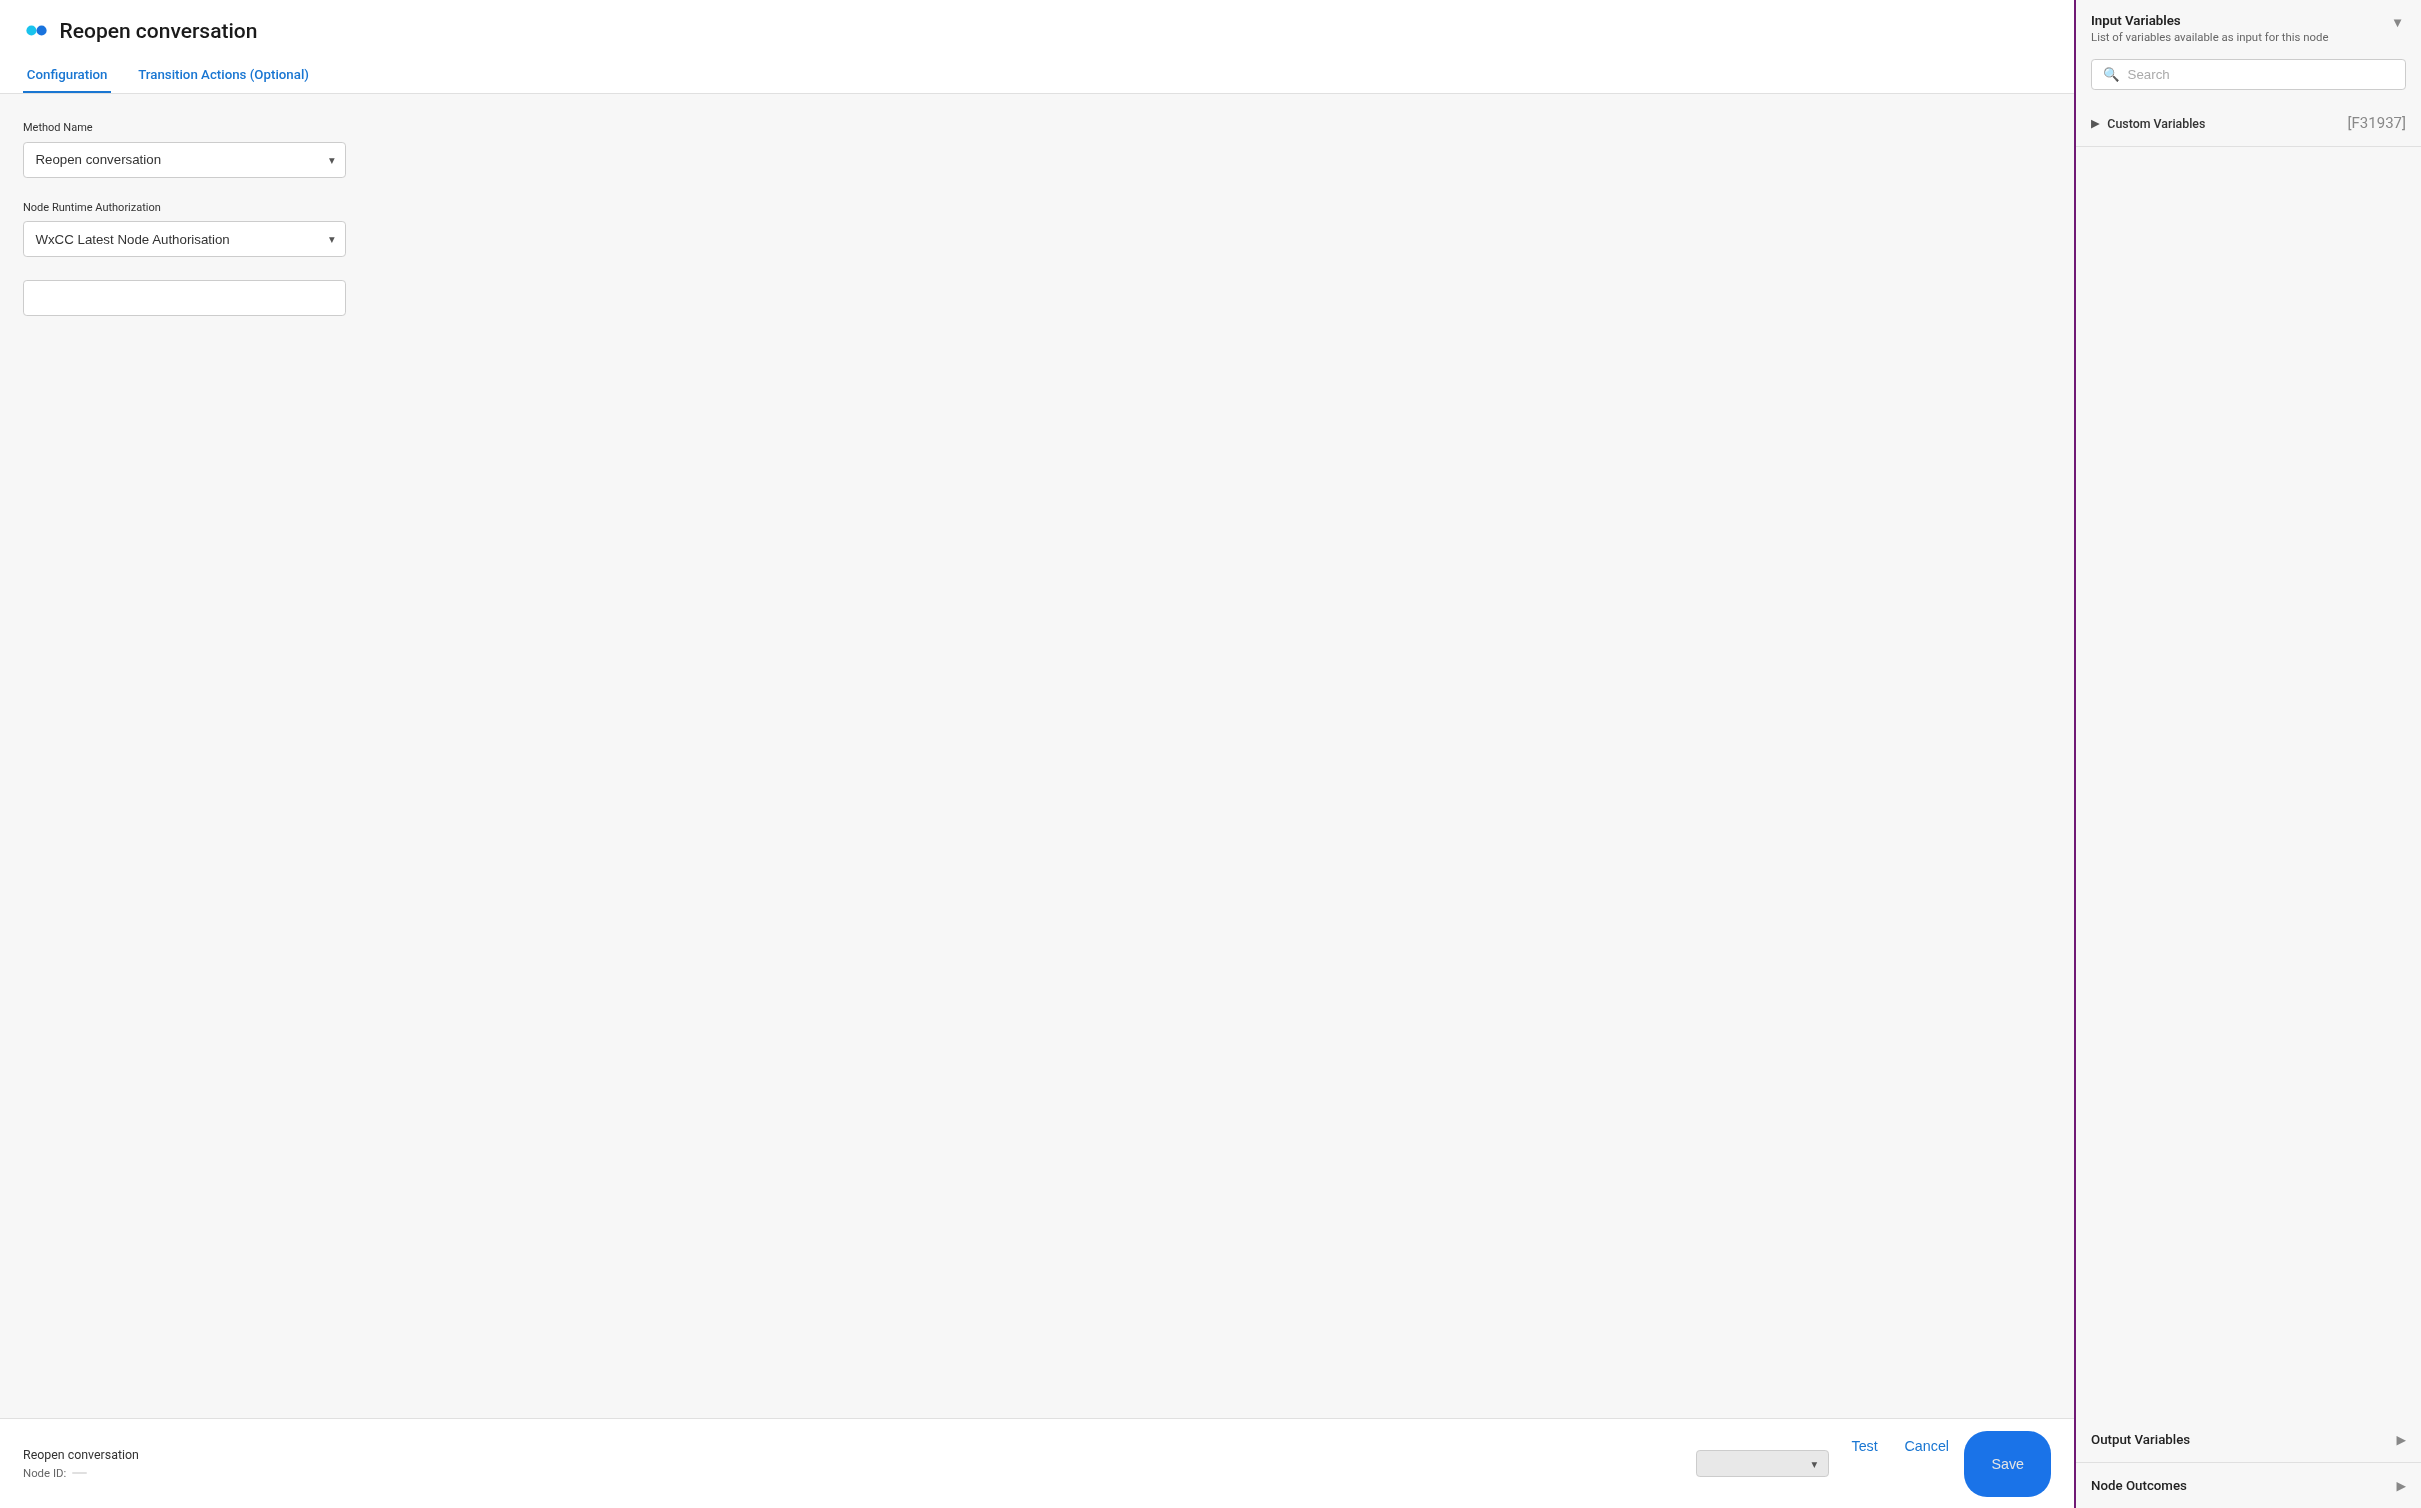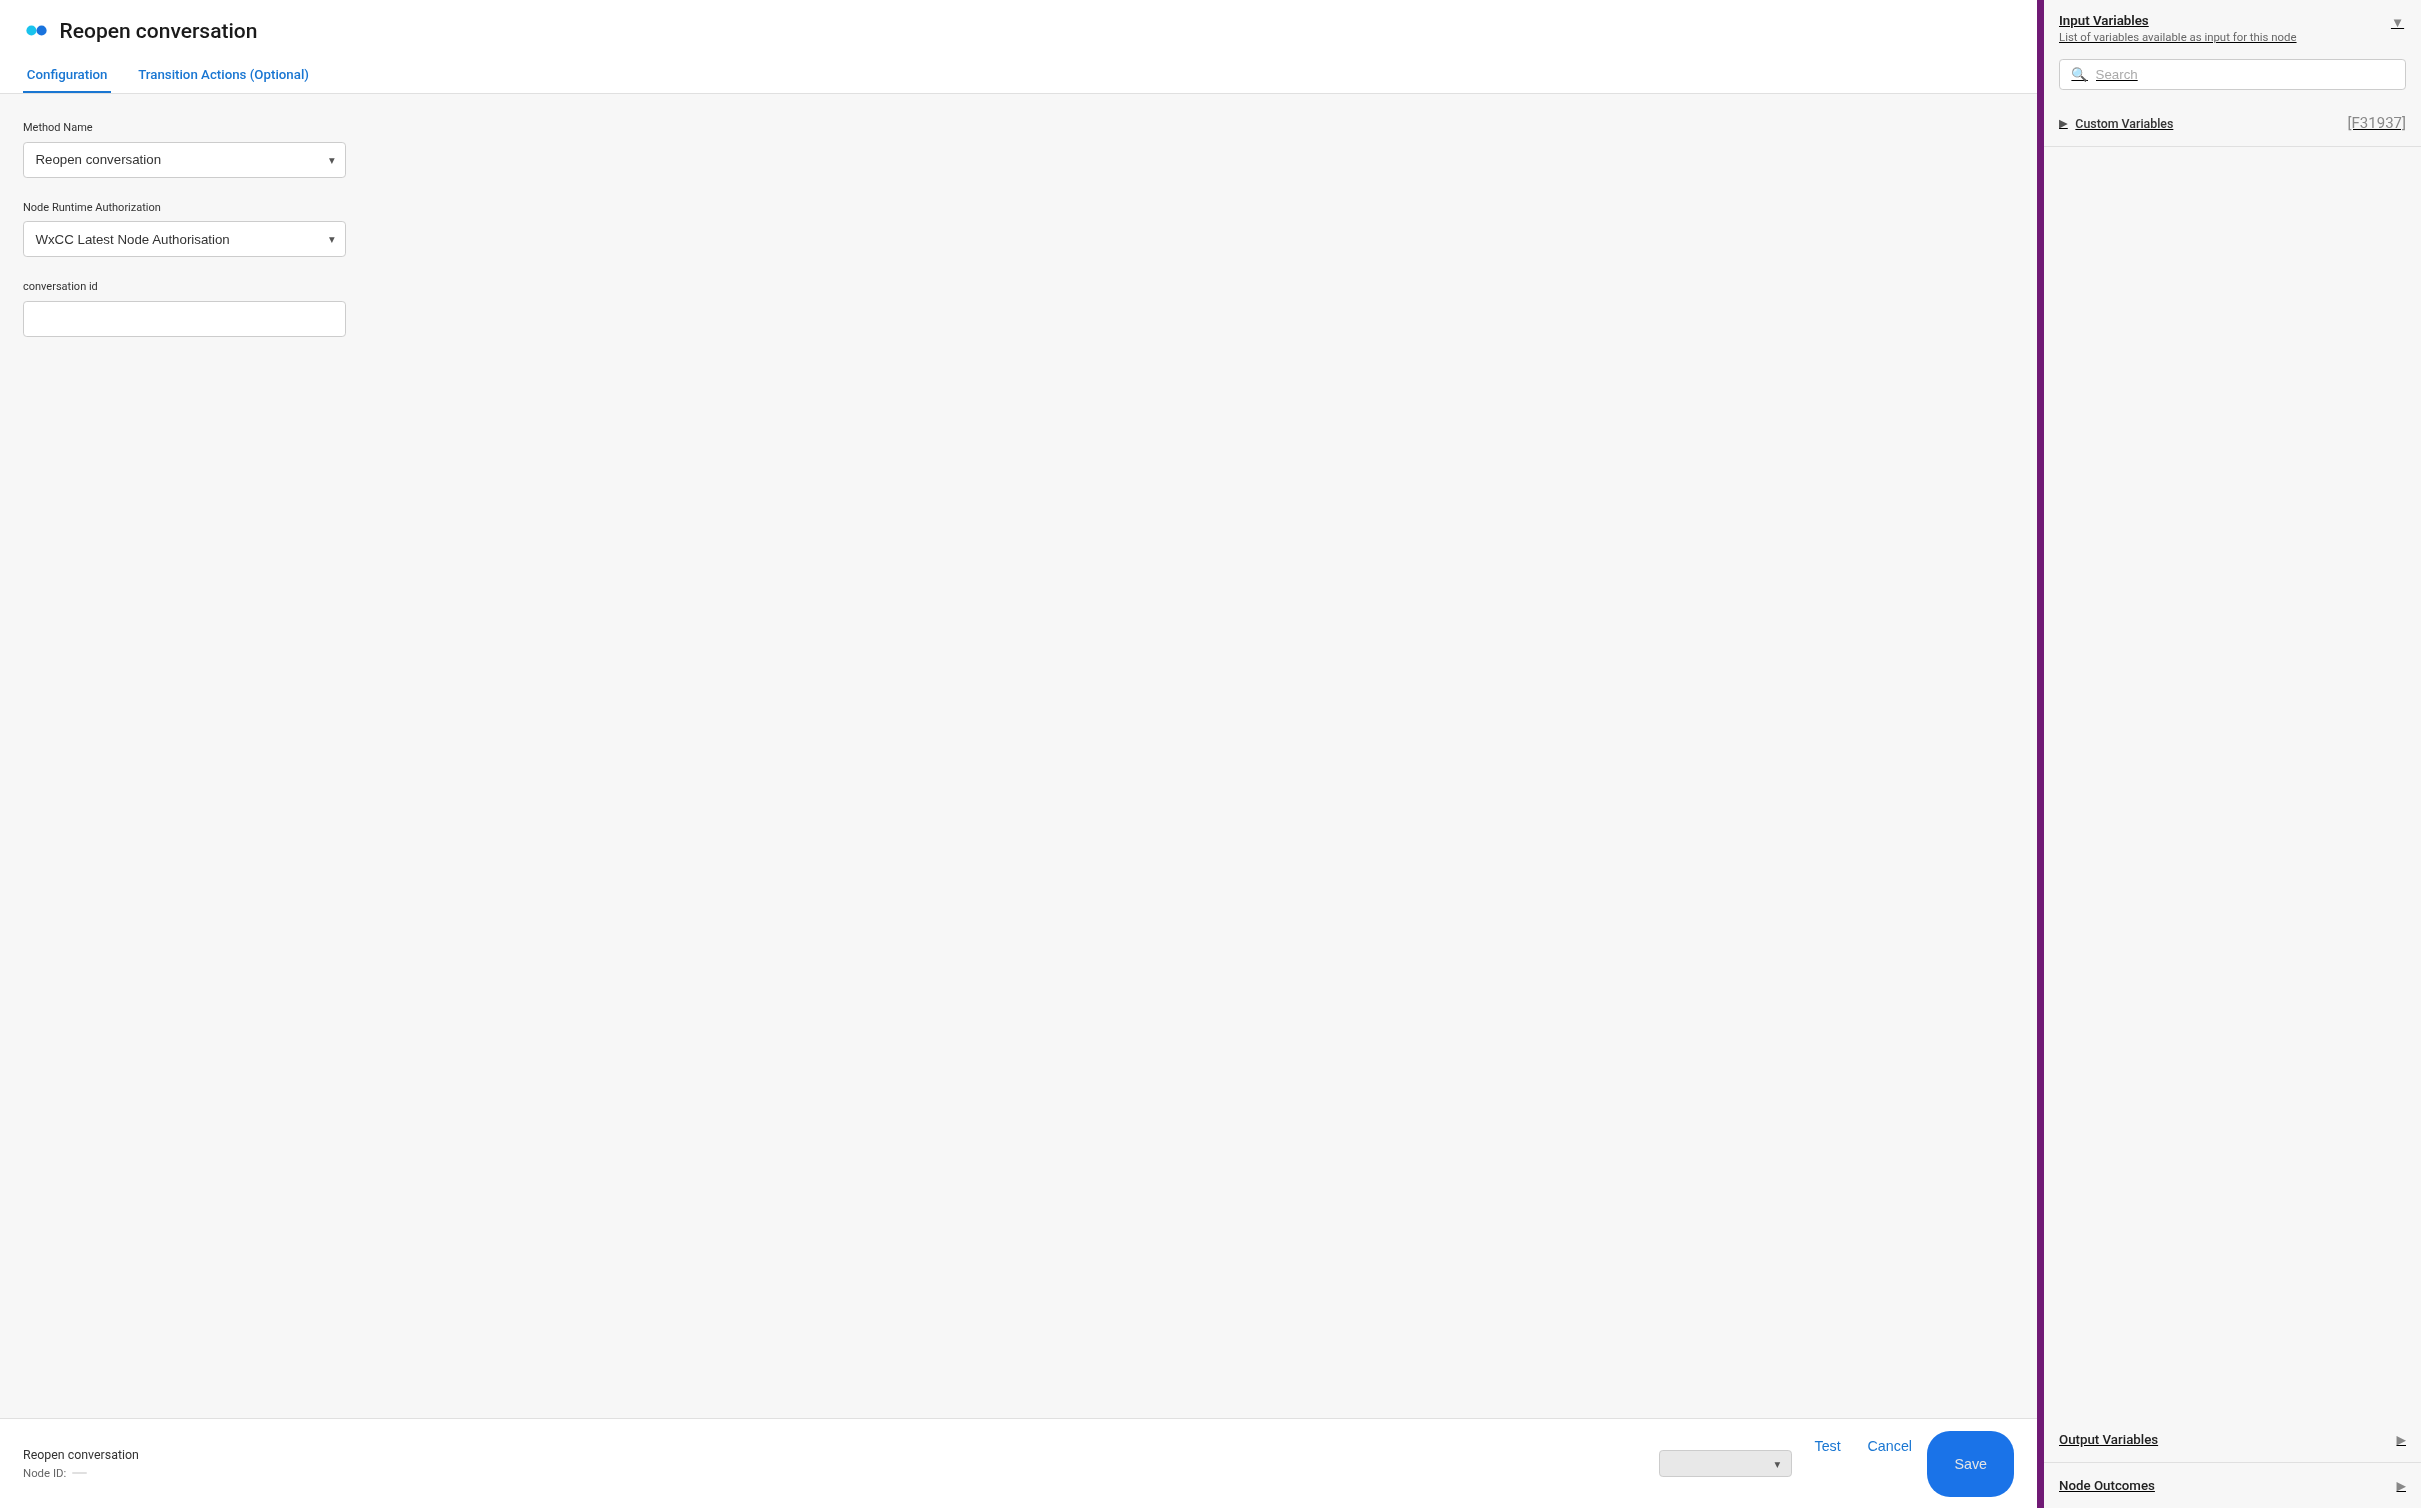--- a/index.html
+++ b/index.html
@@ -224,27 +224,26 @@
       border: none;
       border-radius: 23px;
       padding: 25px 27px;
       font-size: 14.3px;
       cursor: pointer;
       font-weight: 400;
     }
 
     
     .right-panel {
-      width: 384px;
+      width: 347px;
       background: #f7f7f7;
-      border-left: 7px solid #701a75;
+      border-left: 2px solid #701a75;
       display: flex;
       flex-direction: column;
       overflow: hidden;
-      text-decoration: underline;
     }
 
     .right-panel-section {
       border-bottom: 1px solid #e0e0e0;
     }
 
     .right-panel-header {
       display: flex;
       align-items: flex-start;
       justify-content: space-between;
@@ -397,21 +396,20 @@
 
         <div class="form-group">
           <label class="form-label">Node Runtime Authorization</label>
           <div class="select-wrapper">
             <select class="form-select"><option>WxCC Latest Node Authorisation</option></select>
             <span class="select-arrow">▾</span>
           </div>
         </div>
 
         <div class="form-group">
-          <label class="form-label">conversation id</label>
           <input class="form-input" type="text" placeholder="" style="">
         </div>
 
       </div>
 
       <div class="bottom-bar">
         <div class="bottom-bar-left">
           <span class="bottom-bar-node-name">Reopen conversation</span>
           <div class="bottom-bar-node-id">
             <span>Node ID:</span>

